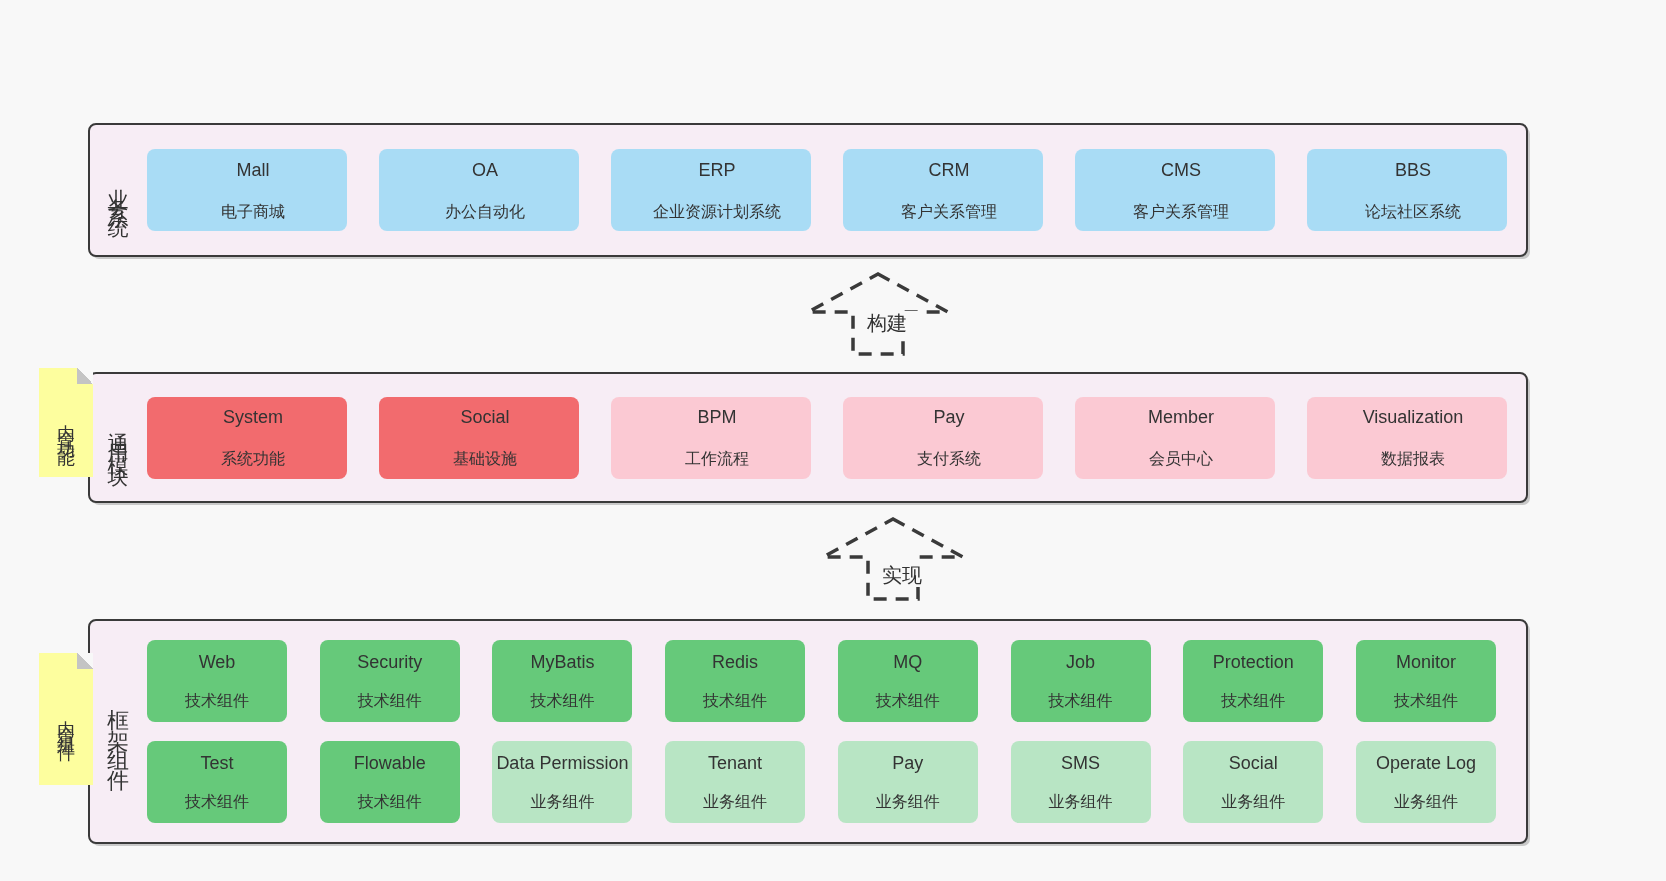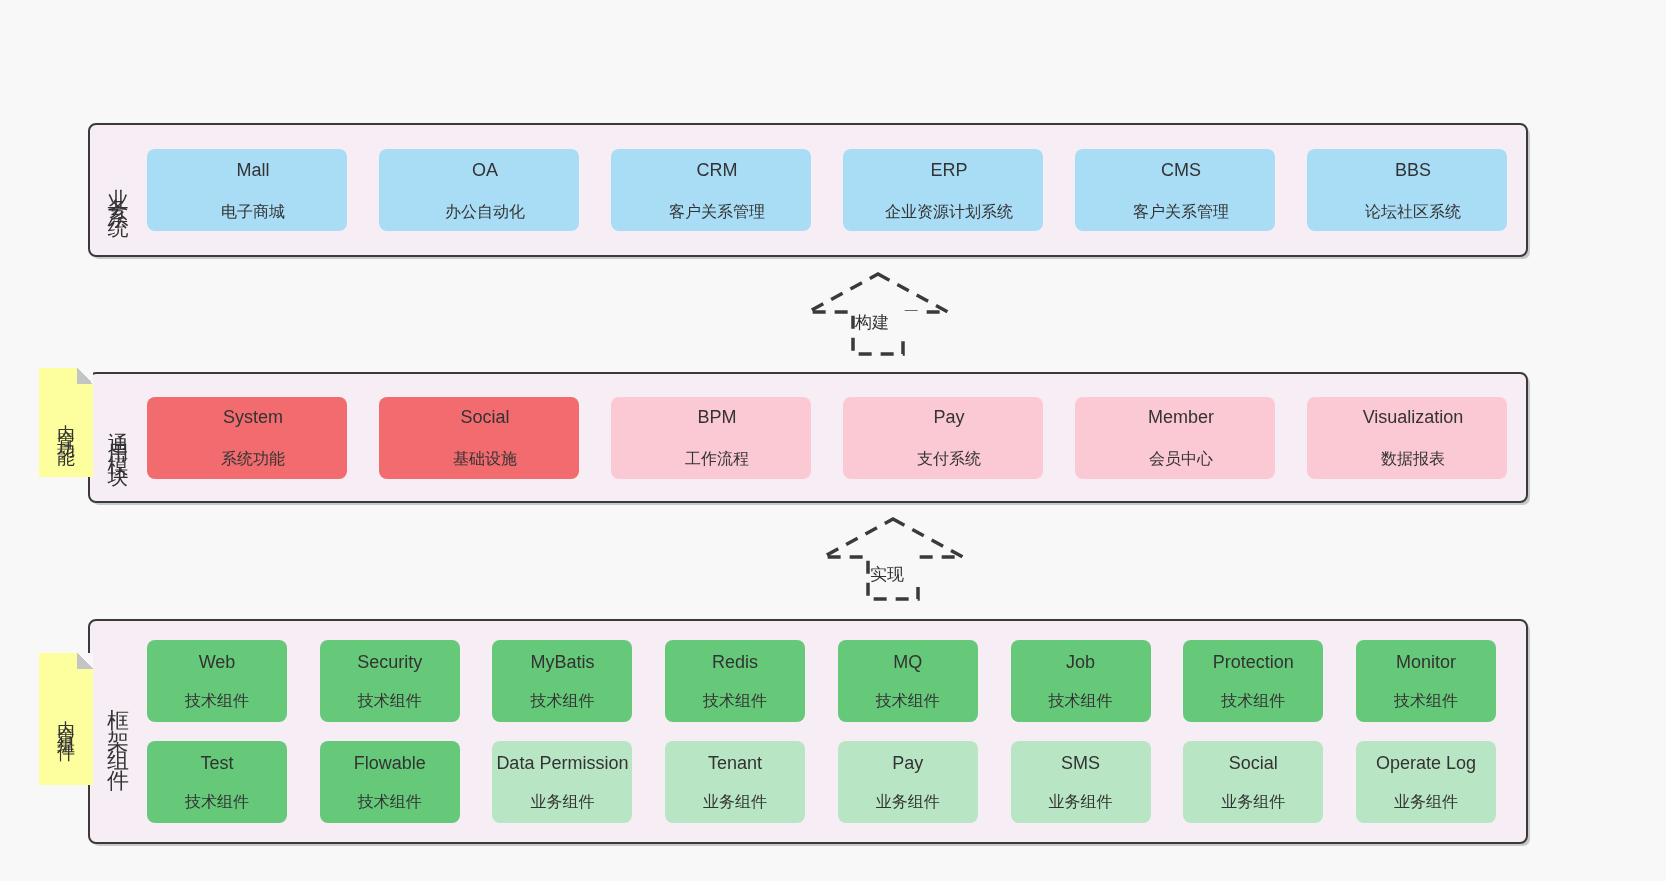--- a/index.html
+++ b/index.html
@@ -57,44 +57,44 @@
     background:linear-gradient(to bottom left,#f8f8f8 50%,#c4c4c4 50%);
   }
   .sticky .stext{
     writing-mode:vertical-rl;text-orientation:upright;
     font-size:18px;letter-spacing:8px;color:#333;padding-top:6px;
   }
   .arrow{position:absolute;overflow:visible;}
   .arrow path{fill:none;stroke:#3a3a3a;stroke-width:3.5;stroke-dasharray:13 9;}
   .arrow-label{
     position:absolute;background:#f8f8f8;z-index:2;
-    font-size:17px;color:#333;text-align:left;width:64px;height:24px;line-height:24px;
+    font-size:20px;color:#333;text-align:center;width:64px;height:24px;line-height:24px;
   }
 </style>
 </head>
 <body>
 
 <div class="layer" style="top:123px;height:134px;">
   <div class="layer-label ls-top">业务系统</div>
   <div class="boxes-area">
     <div class="box b6 blue">
       <div class="en">Mall</div>
       <div class="zh">电子商城</div>
     </div>
     <div class="box b6 blue">
       <div class="en">OA</div>
       <div class="zh">办公自动化</div>
     </div>
     <div class="box b6 blue">
+      <div class="en">ERP</div>
+      <div class="zh">企业资源计划系统</div>
+    </div>
+    <div class="box b6 blue">
       <div class="en">CRM</div>
       <div class="zh">客户关系管理</div>
-    </div>
-    <div class="box b6 blue">
-      <div class="en">ERP</div>
-      <div class="zh">企业资源计划系统</div>
     </div>
     <div class="box b6 blue">
       <div class="en">CMS</div>
       <div class="zh">客户关系管理</div>
     </div>
     <div class="box b6 blue">
       <div class="en">BBS</div>
       <div class="zh">论坛社区系统</div>
     </div>
   </div>

